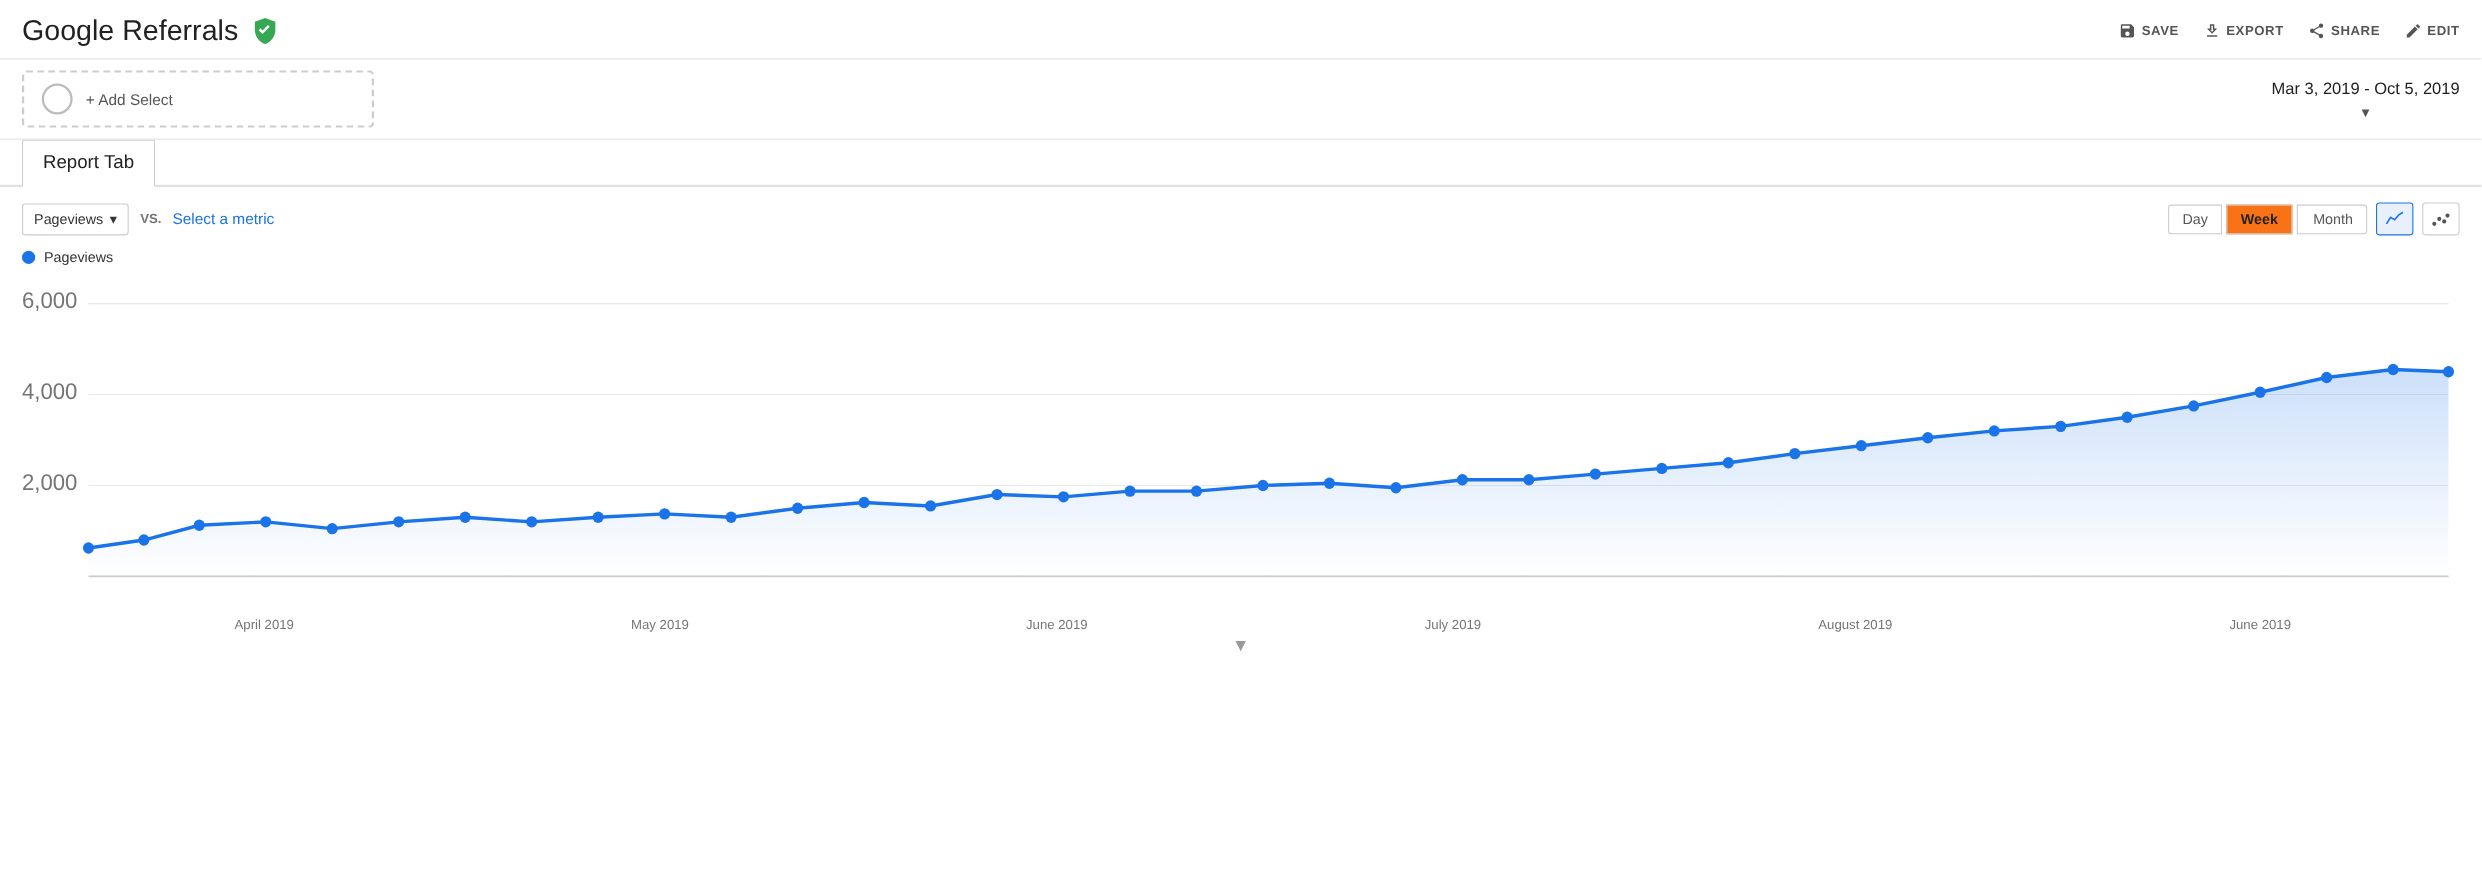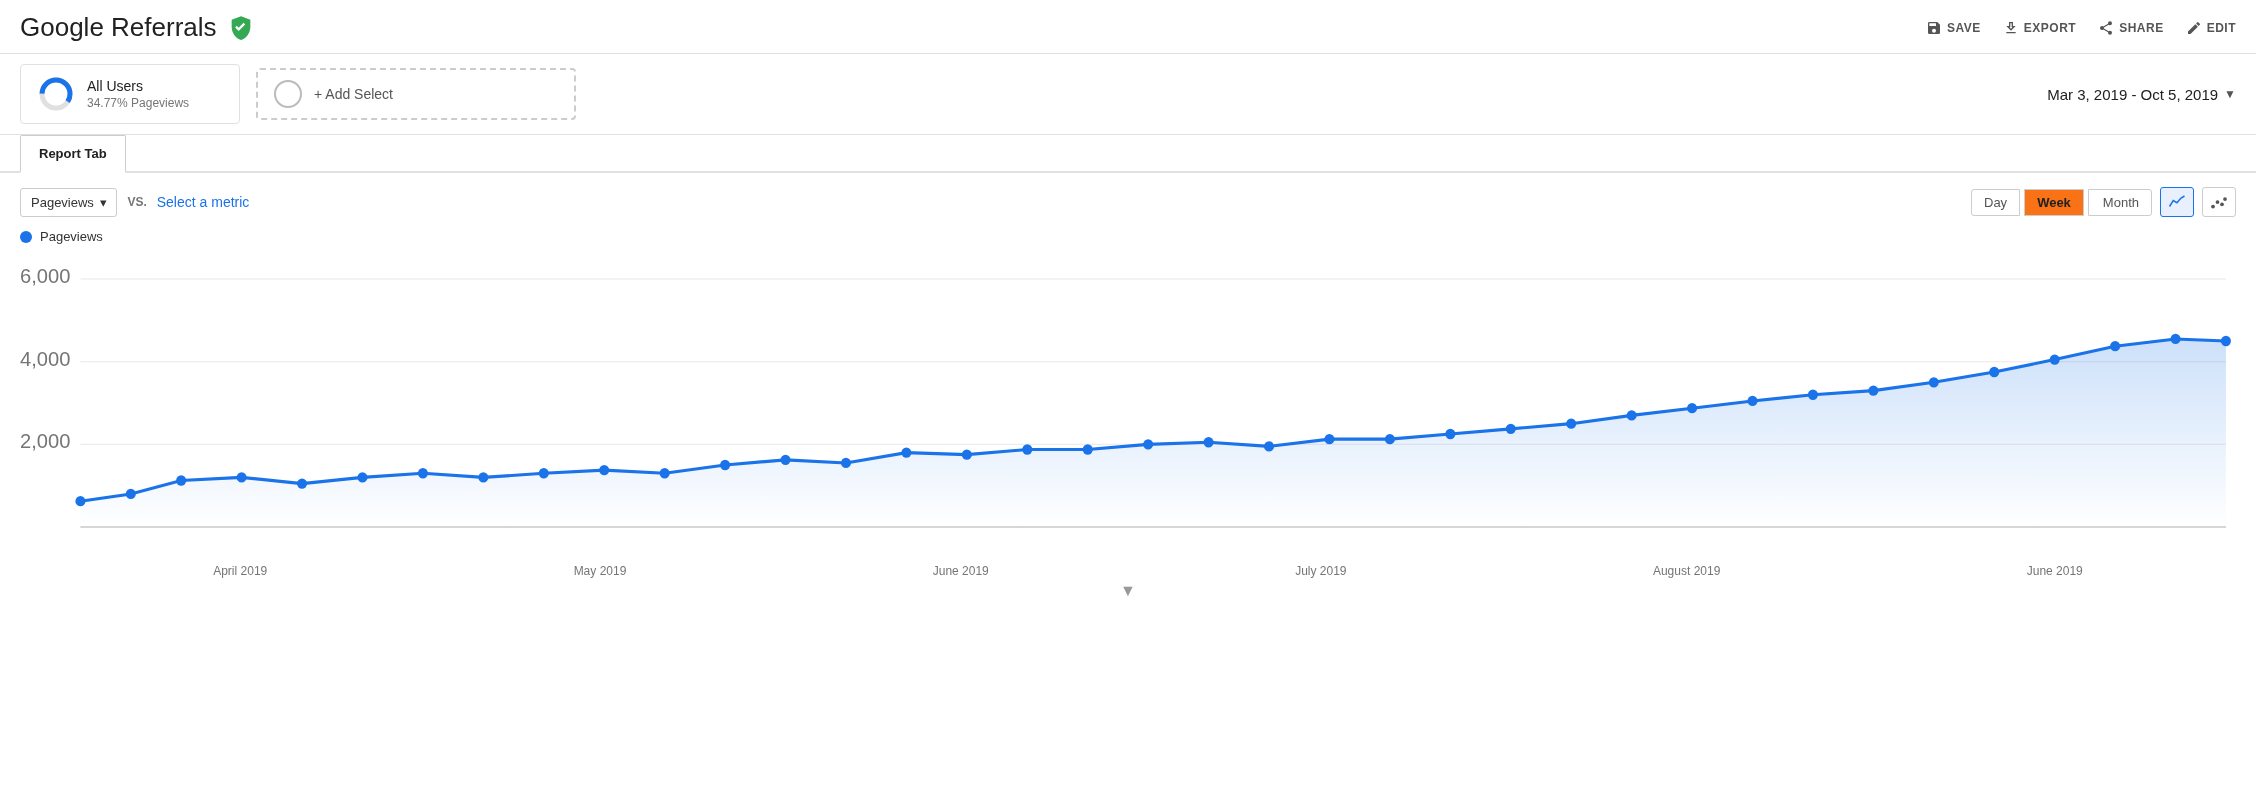--- a/index.html
+++ b/index.html
@@ -108,32 +108,33 @@
     .date-range-btn {
       display: flex;
       align-items: center;
       gap: 6px;
       font-size: 15px;
       color: #212121;
       cursor: pointer;
       background: none;
       border: none;
       font-family: Arial, sans-serif;
+      flex-direction: column;
     }
     .date-range-btn .chevron { color: #555; font-size: 12px; }
 
     .report-tab-bar {
       padding: 0 20px;
       border-bottom: 2px solid #e0e0e0;
     }
     .report-tab {
       display: inline-block;
       padding: 10px 18px;
-      font-size: 13px;
-      font-weight: 700;
+      font-size: 17px;
+      font-weight: 400;
       color: #212121;
       border: 1px solid #ccc;
       border-bottom: 2px solid #fff;
       margin-bottom: -2px;
       background: #fff;
       cursor: pointer;
       border-radius: 2px 2px 0 0;
     }
 
     .chart-controls {
@@ -285,30 +286,20 @@
           <path d="M3 17.25V21h3.75L17.81 9.94l-3.75-3.75L3 17.25zM20.71 7.04a1 1 0 000-1.41l-2.34-2.34a1 1 0 00-1.41 0l-1.83 1.83 3.75 3.75 1.83-1.83z"></path>
         </svg>
       <span>EDIT</span>
     </button>
   </div>
 </div>
 
 <div class="segments-bar">
   <div class="segments-left">
 
-    <div class="segment-card">
-      <svg class="segment-donut" viewBox="0 0 38 38">
-        <circle cx="19" cy="19" r="14" fill="none" stroke="#e0e0e0" stroke-width="5"></circle>
-        <circle cx="19" cy="19" r="14" fill="none" stroke="#1a73e8" stroke-width="5" stroke-dasharray="52 36" stroke-dashoffset="22" transform="rotate(-90 19 19)"></circle>
-      </svg>
-      <div class="segment-info">
-        <div class="segment-name">All Users</div>
-        <div class="segment-sub">34.77% Pageviews</div>
-      </div>
-    </div>
 
     <div class="add-segment-card">
       <div class="add-segment-circle"></div>
       <span>+ Add Select</span>
     </div>
   </div>
 
   <button class="date-range-btn">
     <span>Mar 3, 2019 - Oct 5, 2019</span>
     <span class="chevron">▼</span>

